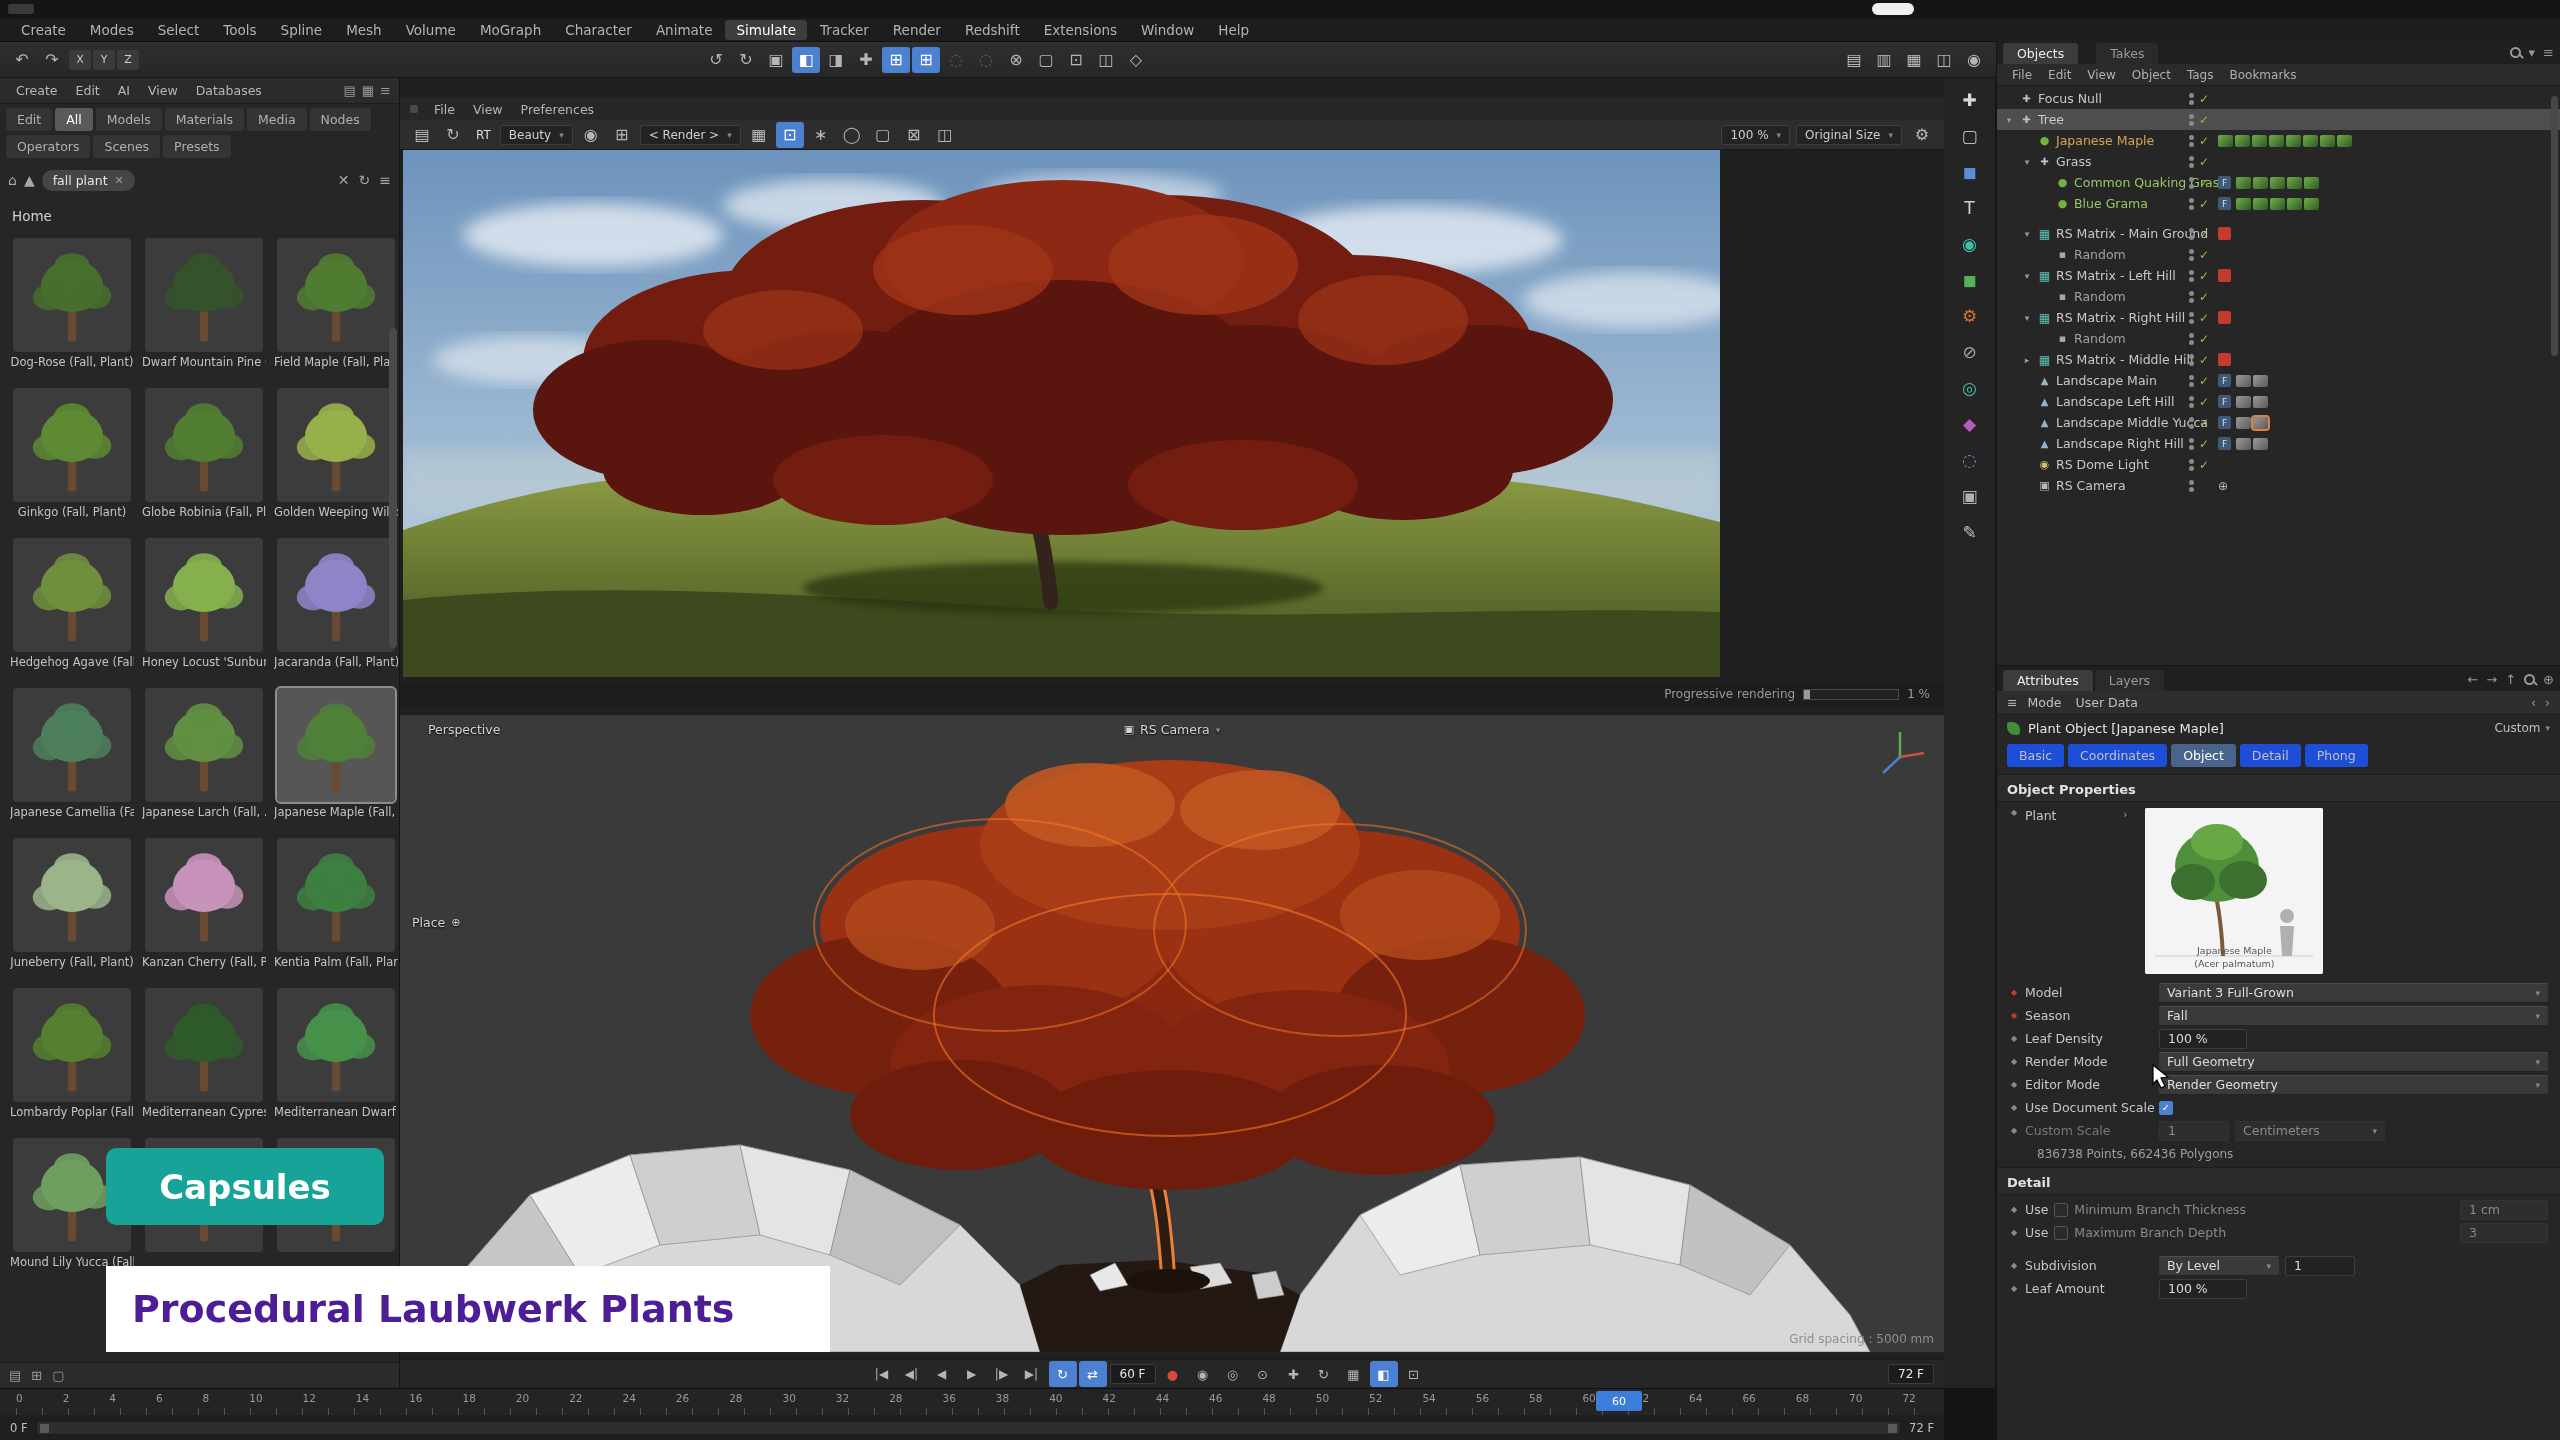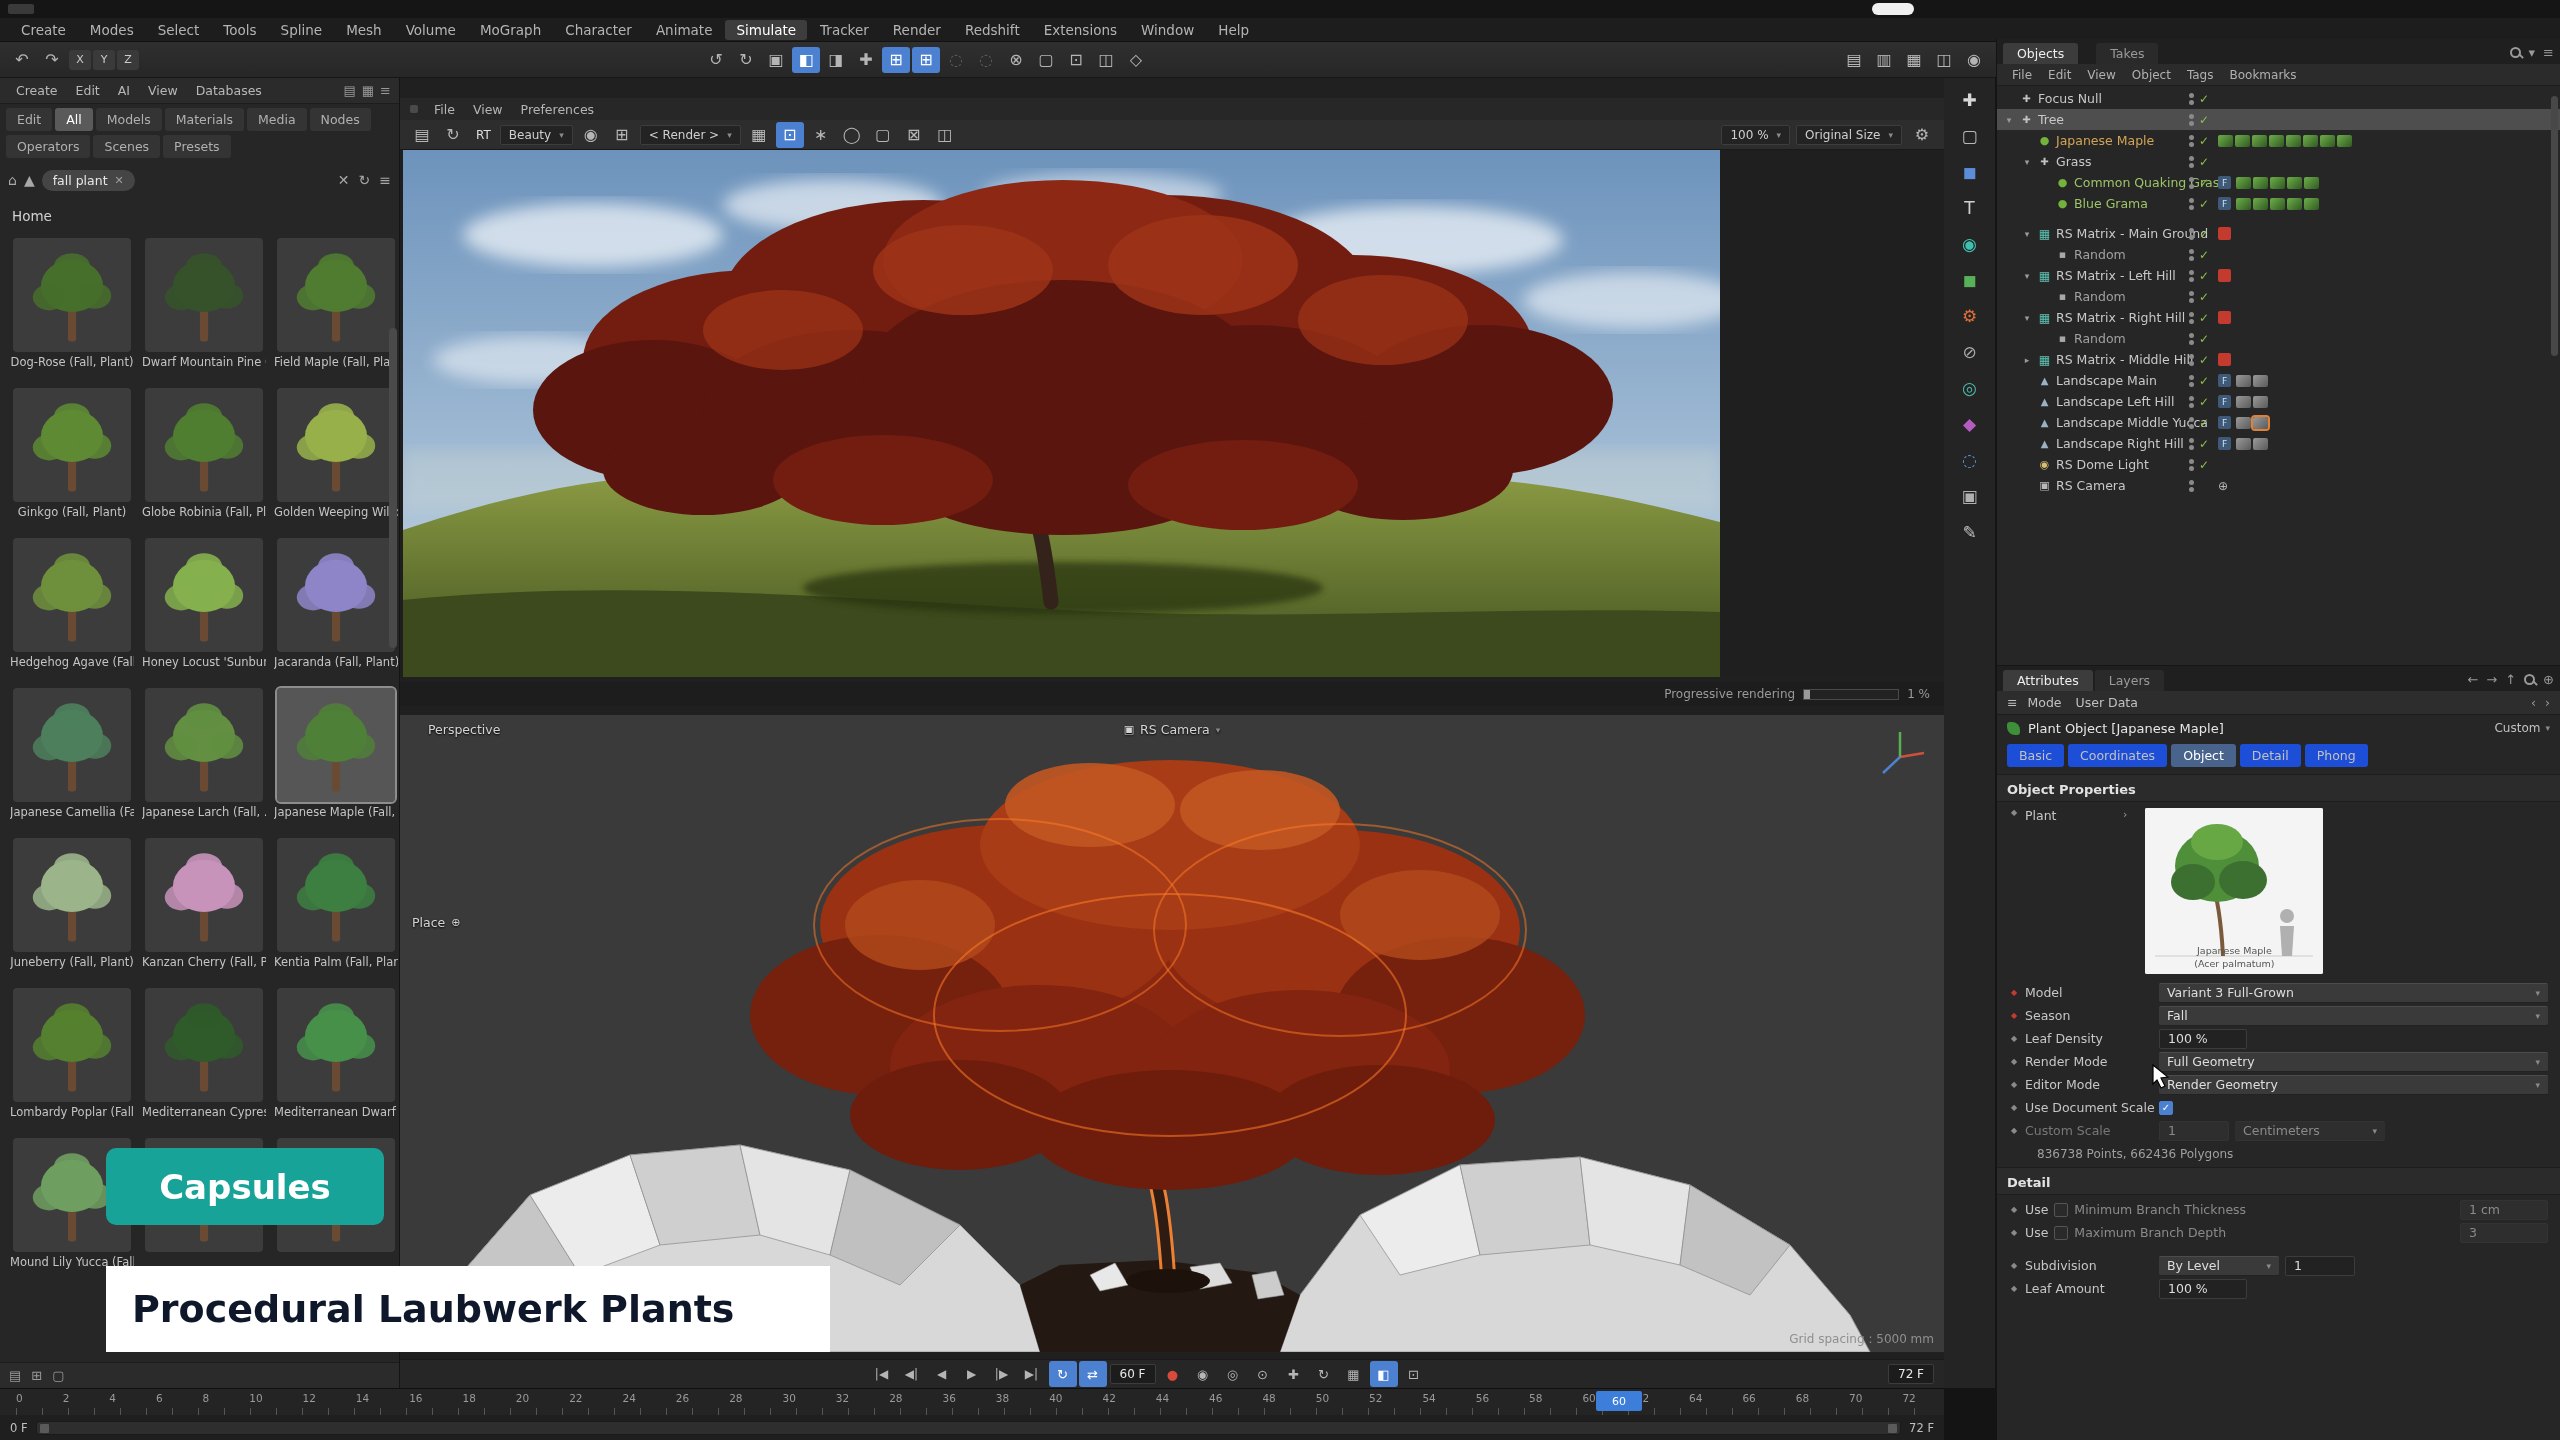--- a/index.html
+++ b/index.html
@@ -167,21 +167,21 @@
 .ruler-ticks{position:absolute;left:16px;right:28px;bottom:0;height:7px;background:repeating-linear-gradient(90deg,#555 0 1px,transparent 1px 26px);}
 .playhead{position:absolute;top:2px;left:1596px;width:46px;height:20px;background:#3d7edb;border-radius:2px;color:#fff;font-size:11px;display:flex;align-items:center;justify-content:center;}
 .range{height:26px;display:flex;align-items:center;gap:8px;padding:0 10px;}
 .track{flex:1;height:14px;background:#2e2e2e;border-radius:3px;position:relative;border:1px solid #1a1a1a;}
 .track i{position:absolute;top:2px;width:9px;height:9px;background:#5a5a5a;border-radius:1px;}
 .track i.l{left:3px;}.track i.r{right:3px;}
 .rf{font-size:11.5px;color:#c0c0c0;white-space:nowrap;}
 
 
 .cap-badge{position:absolute;left:106px;top:1148px;width:278px;height:77px;background:#17a398;color:#fff;display:flex;align-items:center;justify-content:center;font-size:34px;font-weight:bold;border-radius:10px;z-index:60;}
-.cap-title{position:absolute;left:106px;top:1266px;width:724px;height:86px;background:#fff;color:#0f172a;display:flex;align-items:center;padding-left:26px;font-size:38px;font-weight:bold;z-index:60;}
+.cap-title{position:absolute;left:106px;top:1266px;width:724px;height:86px;background:#fff;color:#4c1d95;display:flex;align-items:center;padding-left:26px;font-size:38px;font-weight:bold;z-index:60;}
 .cursor{position:absolute;left:2152px;top:1064px;z-index:70;}
 </style>
 </head>
 <body>
 
 <div id="root">
 
   <div id="titlebar">
     <span class="logo"></span>
     <span class="pill"></span>

